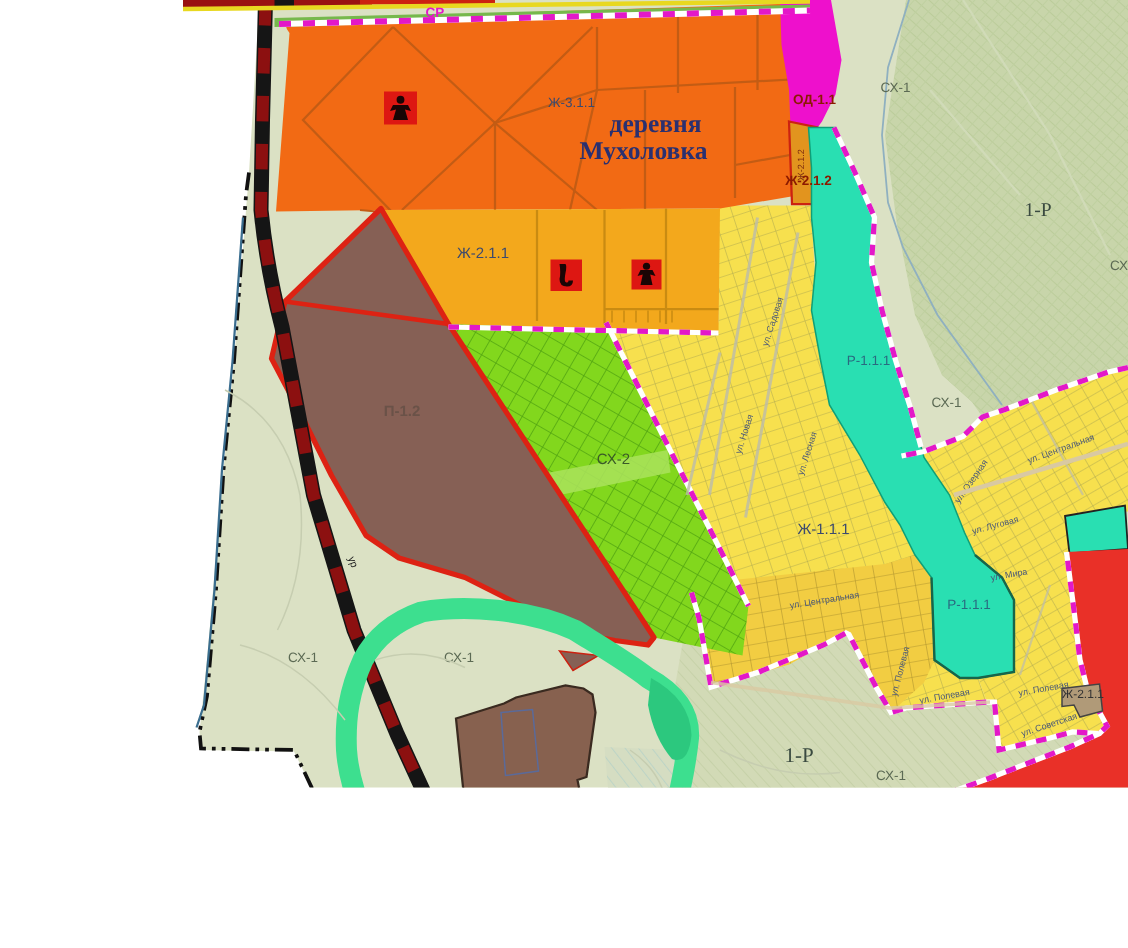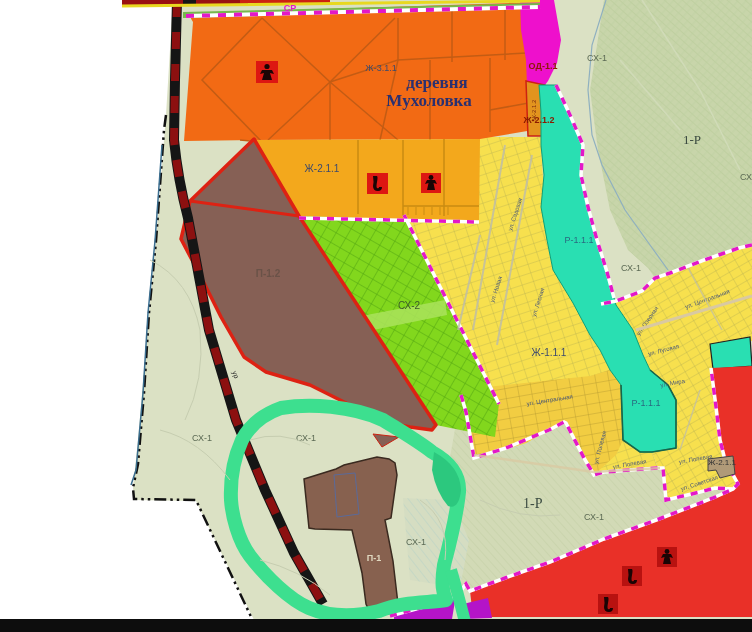--- a/index.html
+++ b/index.html
@@ -1,16 +1,16 @@
 <!DOCTYPE html>
 <html><head>
 <meta charset="utf-8">
 <style>
   html,body{margin:0;padding:0;background:#ffffff;}
-  #map{position:relative;width:752px;height:632px;overflow:hidden;font-family:"Liberation Sans",sans-serif;}
+  #map{position:relative;width:752px;height:525px;overflow:hidden;font-family:"Liberation Sans",sans-serif;}
 </style>
 </head>
 <body>
 <div id="map">
 <svg width="752" height="632" viewBox="0 0 752 632" xmlns="http://www.w3.org/2000/svg">
 <defs>
   <pattern id="hatch1p" width="6" height="6" patternUnits="userSpaceOnUse" patternTransform="rotate(-48)">
     <rect width="6" height="6" fill="#c8d5aa"></rect>
     <line x1="0" y1="0" x2="0" y2="6" stroke="#b8cb97" stroke-width="1.1"></line>
     <line x1="0" y1="3" x2="6" y2="3" stroke="#bfd0a0" stroke-width="0.7"></line>

